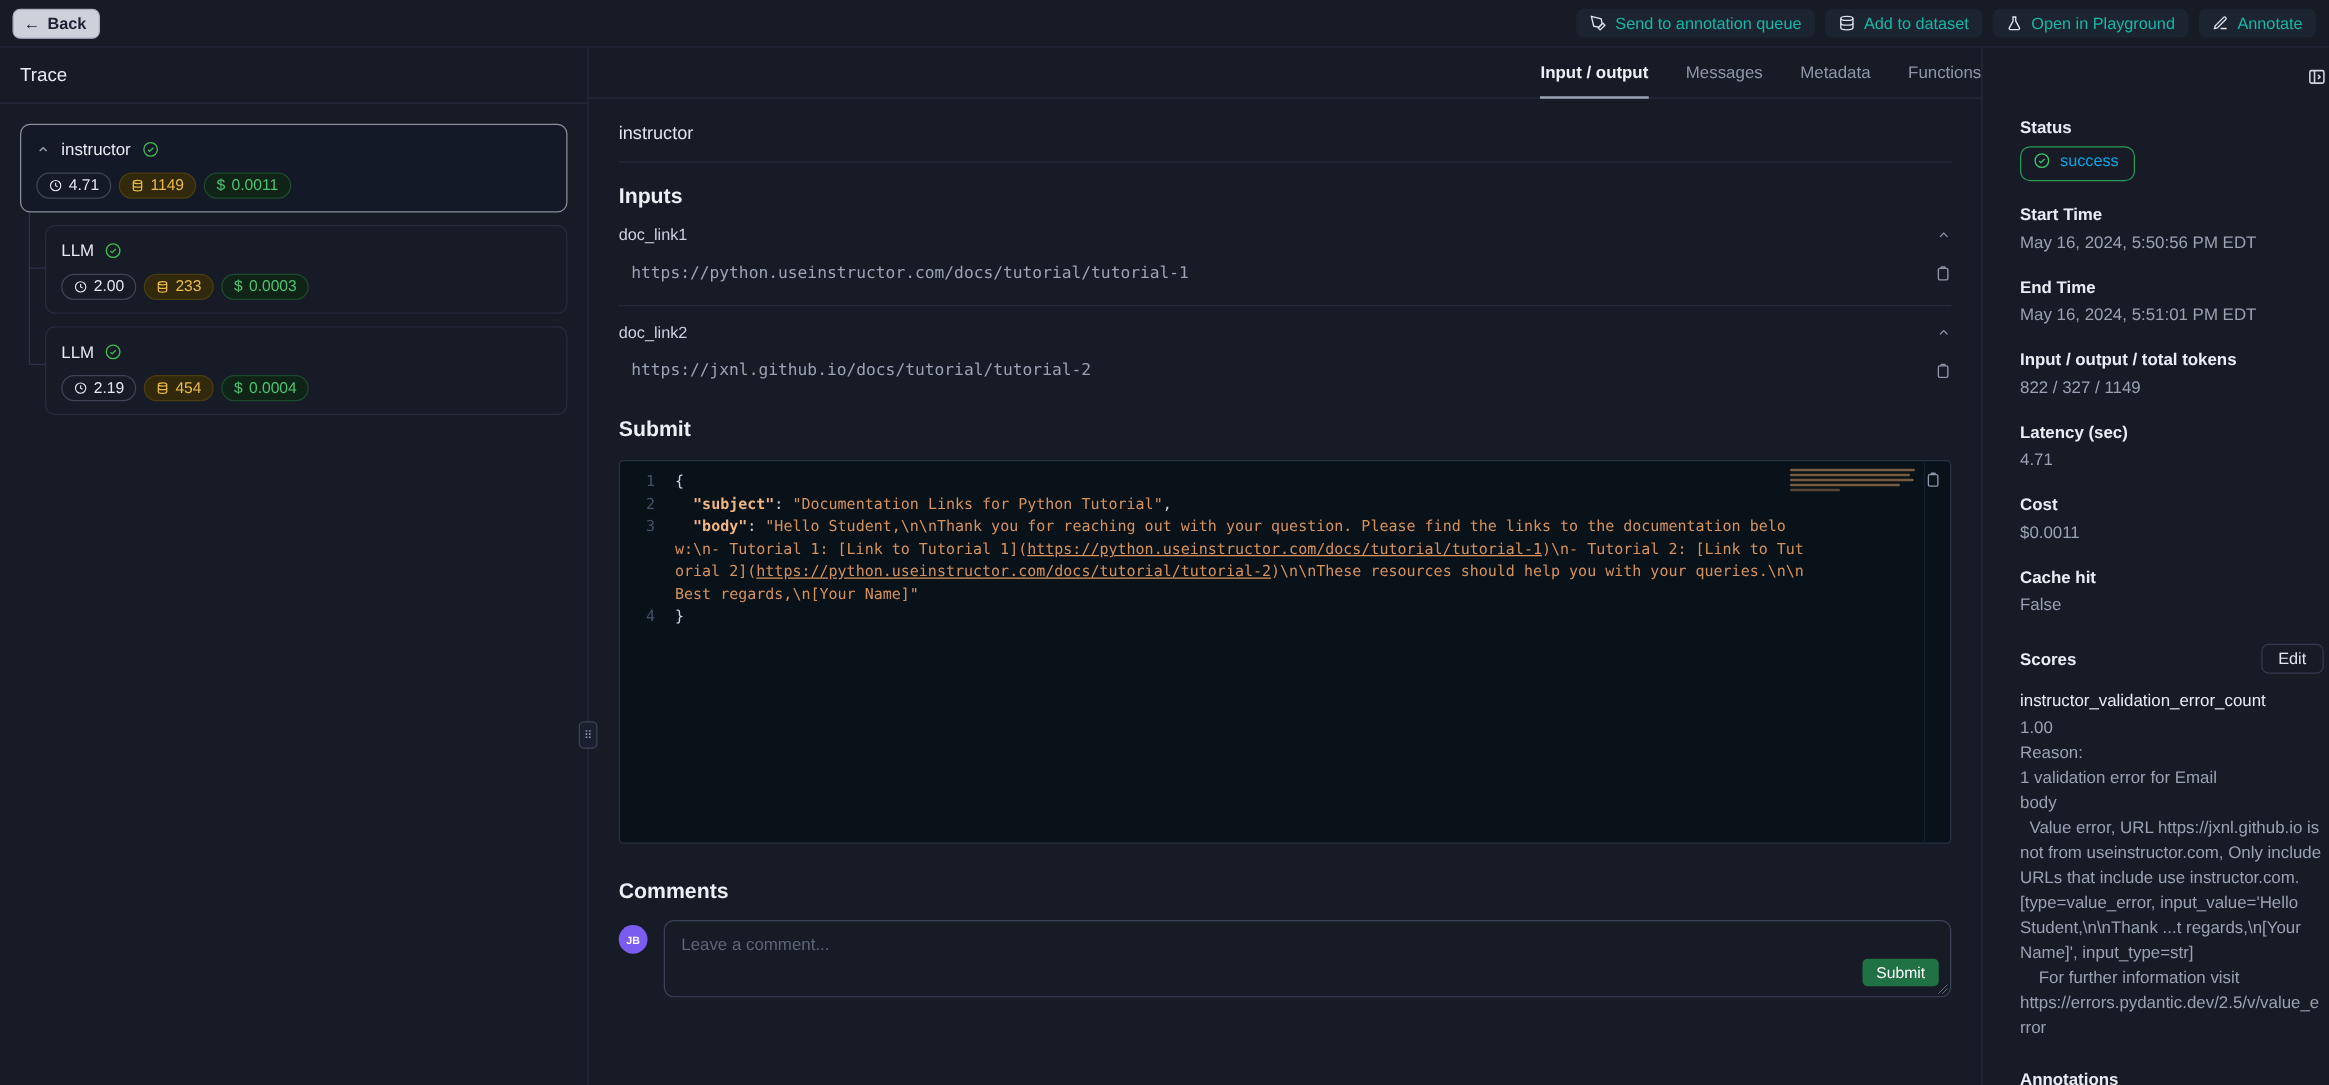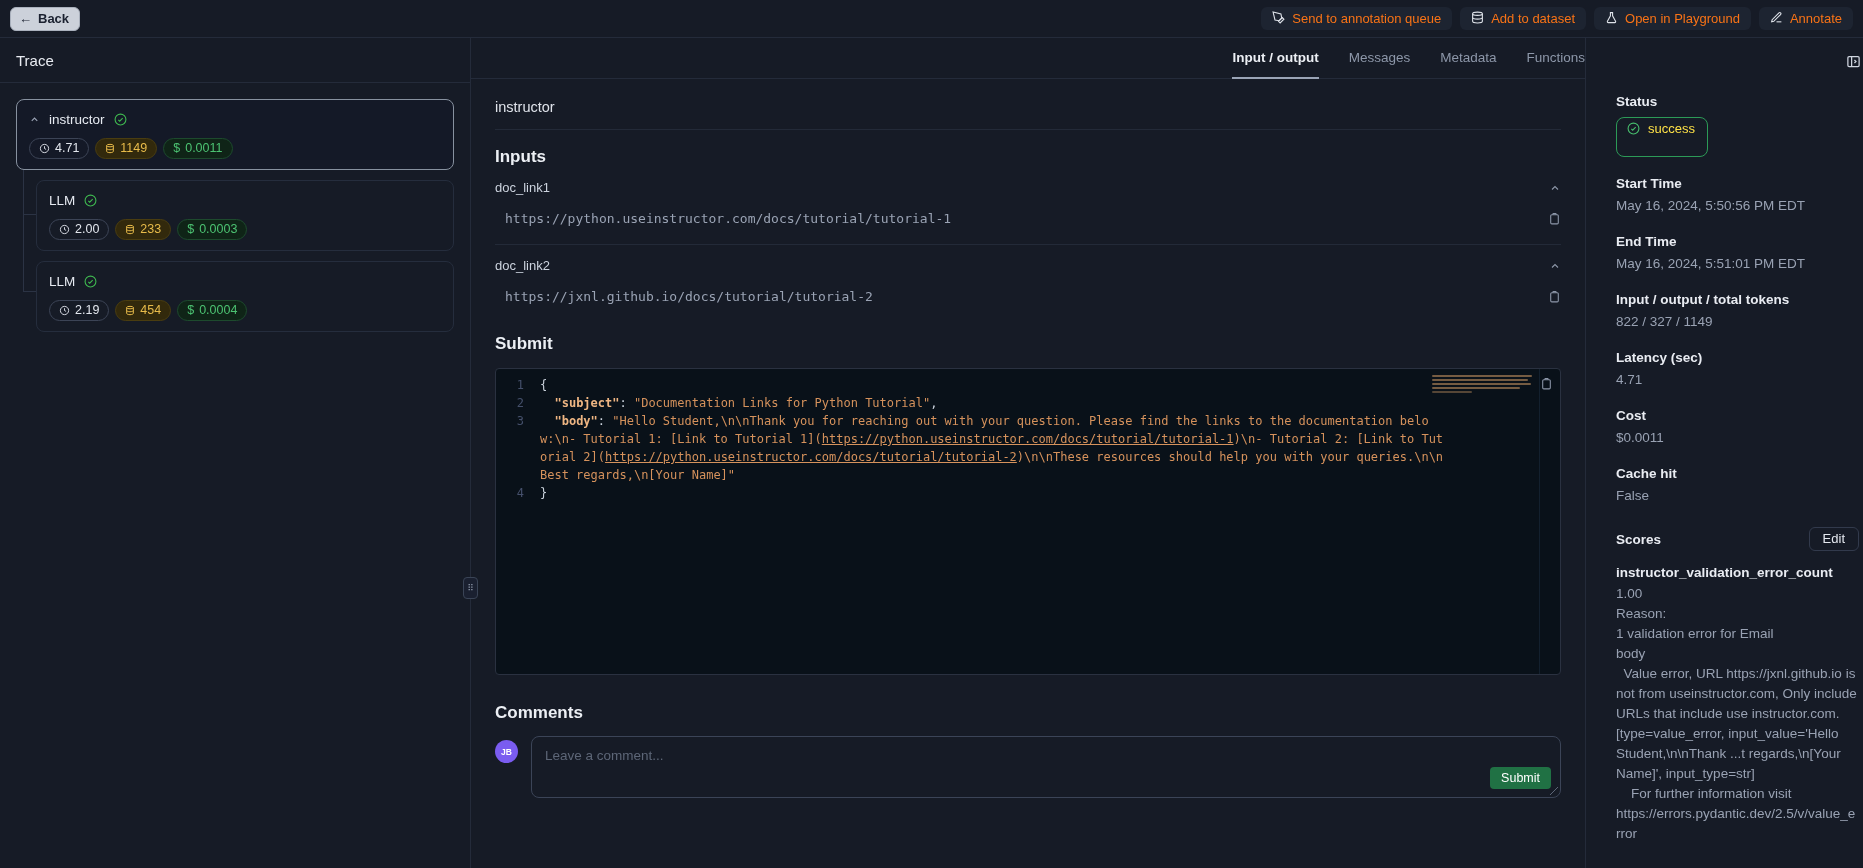--- a/index.html
+++ b/index.html
@@ -8,22 +8,22 @@
     background:#161b26; color:#e6eaf1;
     font-family:"Liberation Sans", sans-serif; font-size:13px;
   }
   svg { display:block; }
 
   
   .topbar { height:38px; display:flex; align-items:center; padding:0 10px; border-bottom:1px solid #242b3a; }
   .back-btn { display:inline-flex; align-items:center; gap:6px; background:#ccd1da; color:#1b2130;
     font-weight:700; font-size:13px; padding:3px 10px 4px 8px; border-radius:6px; border:1px solid #aab1bd; cursor:pointer; }
   .topbar-actions { margin-left:auto; display:flex; gap:8px; }
-  .tb-btn { display:inline-flex; gap:7px; background:#1d2431; border:none; border-radius:6px;
-    padding:4px 11px; color:#f97316; font-size:13px; font-family:inherit; cursor:pointer; }
+  .tb-btn { display:inline-flex; align-items:center; gap:7px; background:#1d2431; border:none; border-radius:6px;
+    padding:4px 11px; color:#14b8a6; font-size:13px; font-family:inherit; cursor:pointer; }
   .tb-btn svg { stroke:#dfe3ea; }
 
   
   .layout { display:flex; height:830px; }
   .sidebar { width:471px; border-right:1px solid #242b3a; position:relative; flex-shrink:0; }
   .main { width:1114px; flex-shrink:0; display:flex; flex-direction:column; }
   .details { width:292px; border-left:1px solid #242b3a; padding:14px 18px 18px 30px; position:relative; flex-shrink:0; }
 
   
   .sidebar-header { padding:14px 16px 13px; font-size:15px; color:#e9ecf2; border-bottom:1px solid #242b3a; }
@@ -89,26 +89,26 @@
     font-size:12.5px; font-family:inherit; padding:4px 11px; cursor:pointer; }
   .grip { position:absolute; right:2px; bottom:2px; width:8px; height:8px;
     background:linear-gradient(135deg, transparent 50%, #5d6677 50%, #5d6677 55%, transparent 55%, transparent 70%, #5d6677 70%, #5d6677 75%, transparent 75%); }
 
   
   .collapse-btn { position:absolute; top:16px; right:16px; background:none; border:none; padding:0; cursor:pointer; color:#cfd5df; }
   .dp-label { font-weight:700; font-size:13.5px; color:#e9ecf2; }
   .dp-value { color:#99a2b3; font-size:13.5px; margin-top:5px; line-height:19px; }
   .dp-group { margin-top:19px; }
   .dp-first { margin-top:42px; }
-  .status-badge { margin-top:8px; display:inline-flex; align-items:center; gap:8px; border:1px solid #2c9a57; color:#fde047;
-    border-radius:8px; padding:3px 12px 20px 10px; font-size:13px; }
+  .status-badge { margin-top:8px; display:inline-flex; align-items:center; gap:8px; border:1px solid #2c9a57; color:#0ea5e9;
+    border-radius:8px; padding:3px 12px 8px 10px; font-size:13px; }
   .scores-row { display:flex; justify-content:space-between; align-items:center; margin-top:22px; }
   .edit-btn { background:transparent; border:1px solid #323a4c; border-radius:6px; color:#e4e8ef; font-size:13px;
     font-family:inherit; padding:3px 13px 4px; cursor:pointer; }
-  .score-name { margin-top:14px; font-weight:700; font-size:13.5px; color:#e9ecf2; }
+  .score-name { margin-top:14px; font-weight:400; font-size:13.5px; color:#e9ecf2; }
   .score-line { color:#99a2b3; font-size:13.5px; line-height:20px; white-space:pre-wrap; overflow-wrap:break-word; }
   .score-block { margin-top:4px; }
   .annotations-h { margin-top:24px; font-weight:700; font-size:13.5px; color:#e9ecf2; }
   .check { flex-shrink:0; }
 </style>
 </head>
 <body>
 
 <div class="topbar">
   <button class="back-btn">

